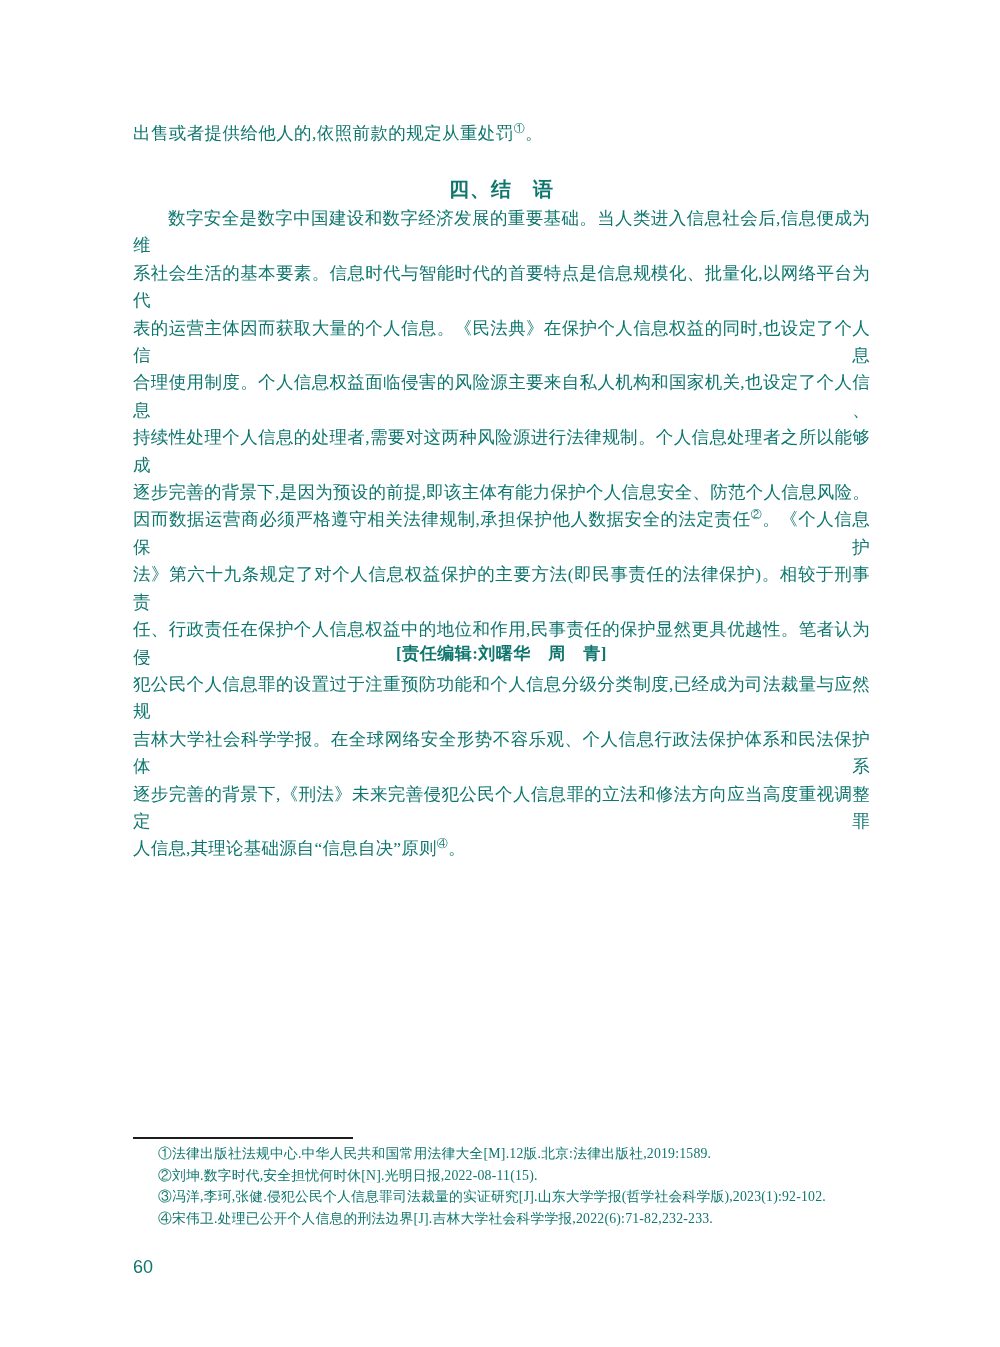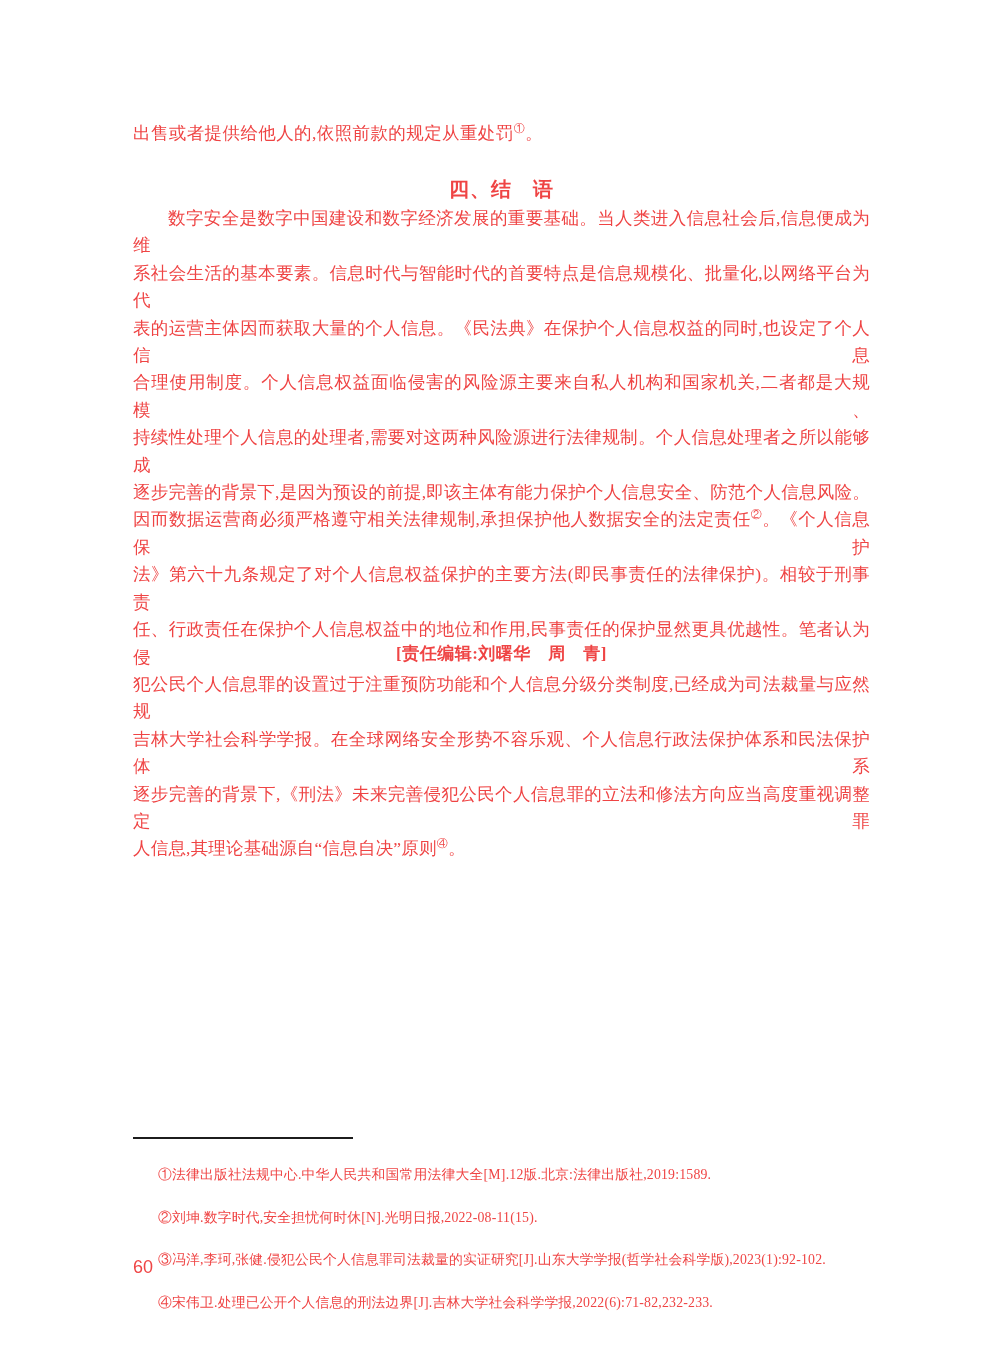--- a/index.html
+++ b/index.html
@@ -1,21 +1,21 @@
 <!DOCTYPE html>
 <html lang="zh"><head>
 <meta charset="utf-8">
 <style>
   html,body{margin:0;padding:0;background:#e8e8e8;}
   .page{
     position:relative;
     width:1000px;height:1347px;
     margin:0 auto;
     background:#ffffff;
-    color:#ef4444;
+    color:#0f766e;
     font-family:"Liberation Serif","DejaVu Serif",serif;
     overflow:hidden;
   }
   .textcol{position:absolute;left:133px;width:737px;}
 
   .cont-line{
     top:120px;
     font-size:17.5px;line-height:27.4px;
     text-align:left;
     letter-spacing:0.4px;
@@ -60,21 +60,20 @@
   .footnotes{
     position:absolute;
     left:158px;top:1143px;
     width:720px;
   }
   .fn-line{
     font-size:13.8px;
     line-height:21.7px;
     text-align:left;
     letter-spacing:0.2px;
-    margin-top:21px;
   }
   .pagenum{
     position:absolute;
     left:133px;top:1234px;
     font-size:18px;
     font-family:Liberation Sans, sans-serif;
     margin-top:23px;
   }
 </style>
 </head>
@@ -83,21 +82,21 @@
 <div class="page">
 
   <div class="textcol cont-line">出售或者提供给他人的,依照前款的规定从重处罚<sup>①</sup>。</div>
 
   <div class="textcol heading">四、结　语</div>
 
   <div class="textcol paragraph">
     <div class="para-line first">数字安全是数字中国建设和数字经济发展的重要基础。当人类进入信息社会后,信息便成为维</div>
     <div class="para-line">系社会生活的基本要素。信息时代与智能时代的首要特点是信息规模化、批量化,以网络平台为代</div>
     <div class="para-line">表的运营主体因而获取大量的个人信息。《民法典》在保护个人信息权益的同时,也设定了个人信息</div>
-    <div class="para-line">合理使用制度。个人信息权益面临侵害的风险源主要来自私人机构和国家机关,二者都是大规模、</div>
+    <div class="para-line">合理使用制度。个人信息权益面临侵害的风险源主要来自私人机构和国家机关,也设定了个人信息、</div>
     <div class="para-line">持续性处理个人信息的处理者,需要对这两种风险源进行法律规制。个人信息处理者之所以能够成</div>
     <div class="para-line">逐步完善的背景下,是因为预设的前提,即该主体有能力保护个人信息安全、防范个人信息风险。</div>
     <div class="para-line">因而数据运营商必须严格遵守相关法律规制,承担保护他人数据安全的法定责任<sup>②</sup>。《个人信息保护</div>
     <div class="para-line">法》第六十九条规定了对个人信息权益保护的主要方法(即民事责任的法律保护)。相较于刑事责</div>
     <div class="para-line">任、行政责任在保护个人信息权益中的地位和作用,民事责任的保护显然更具优越性。笔者认为侵</div>
     <div class="para-line">犯公民个人信息罪的设置过于注重预防功能和个人信息分级分类制度,已经成为司法裁量与应然规</div>
     <div class="para-line">吉林大学社会科学学报。在全球网络安全形势不容乐观、个人信息行政法保护体系和民法保护体系</div>
     <div class="para-line">逐步完善的背景下,《刑法》未来完善侵犯公民个人信息罪的立法和修法方向应当高度重视调整定罪</div>
     <div class="para-line last">人信息,其理论基础源自“信息自决”原则<sup>④</sup>。</div>
   </div>

